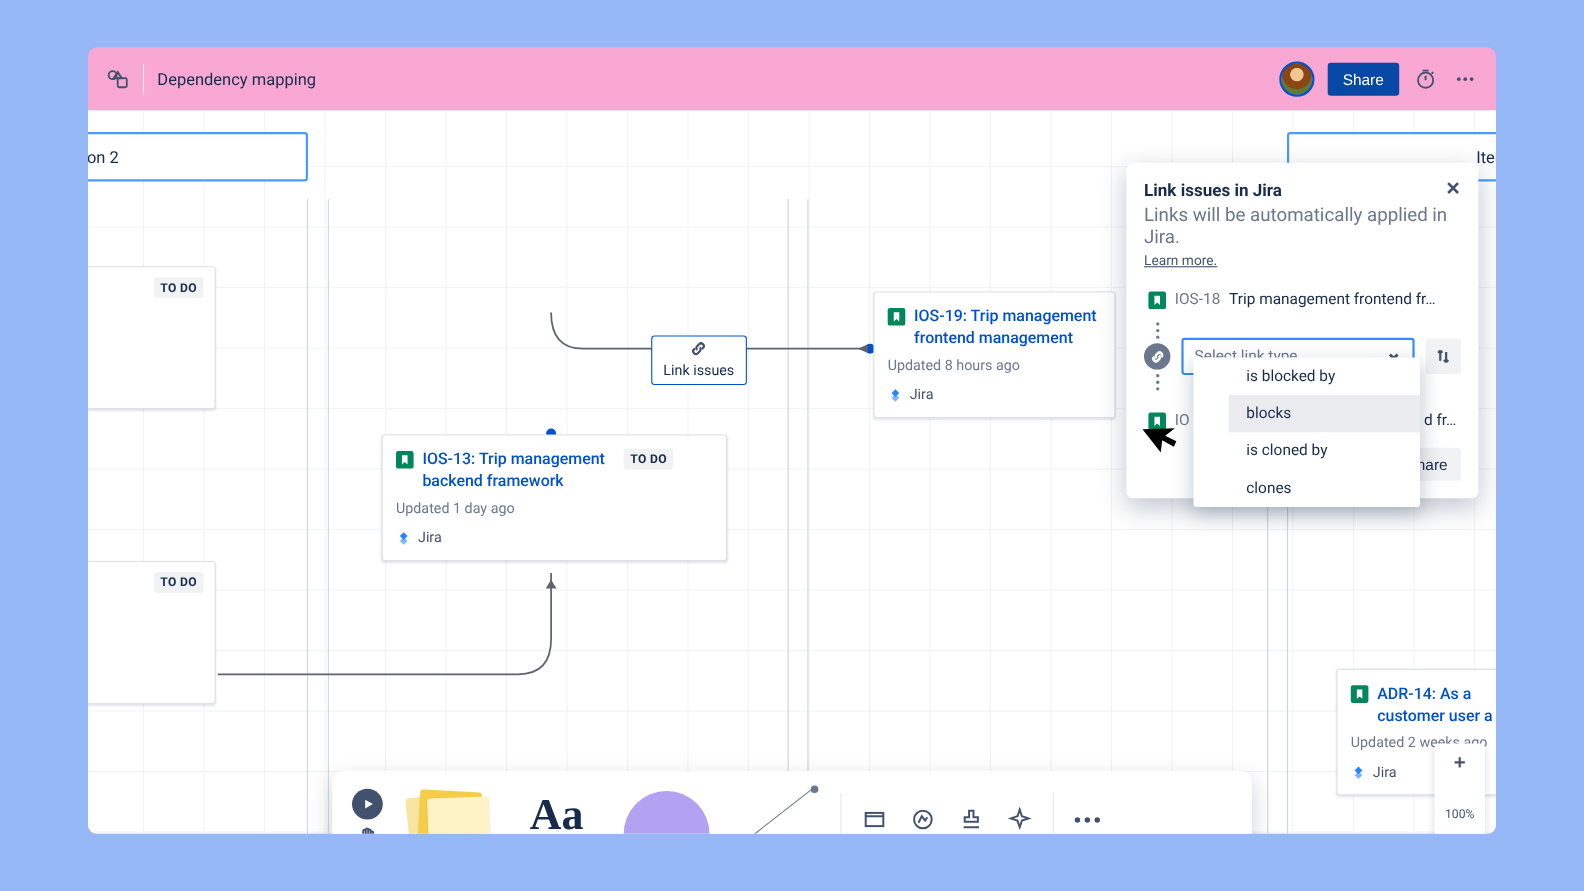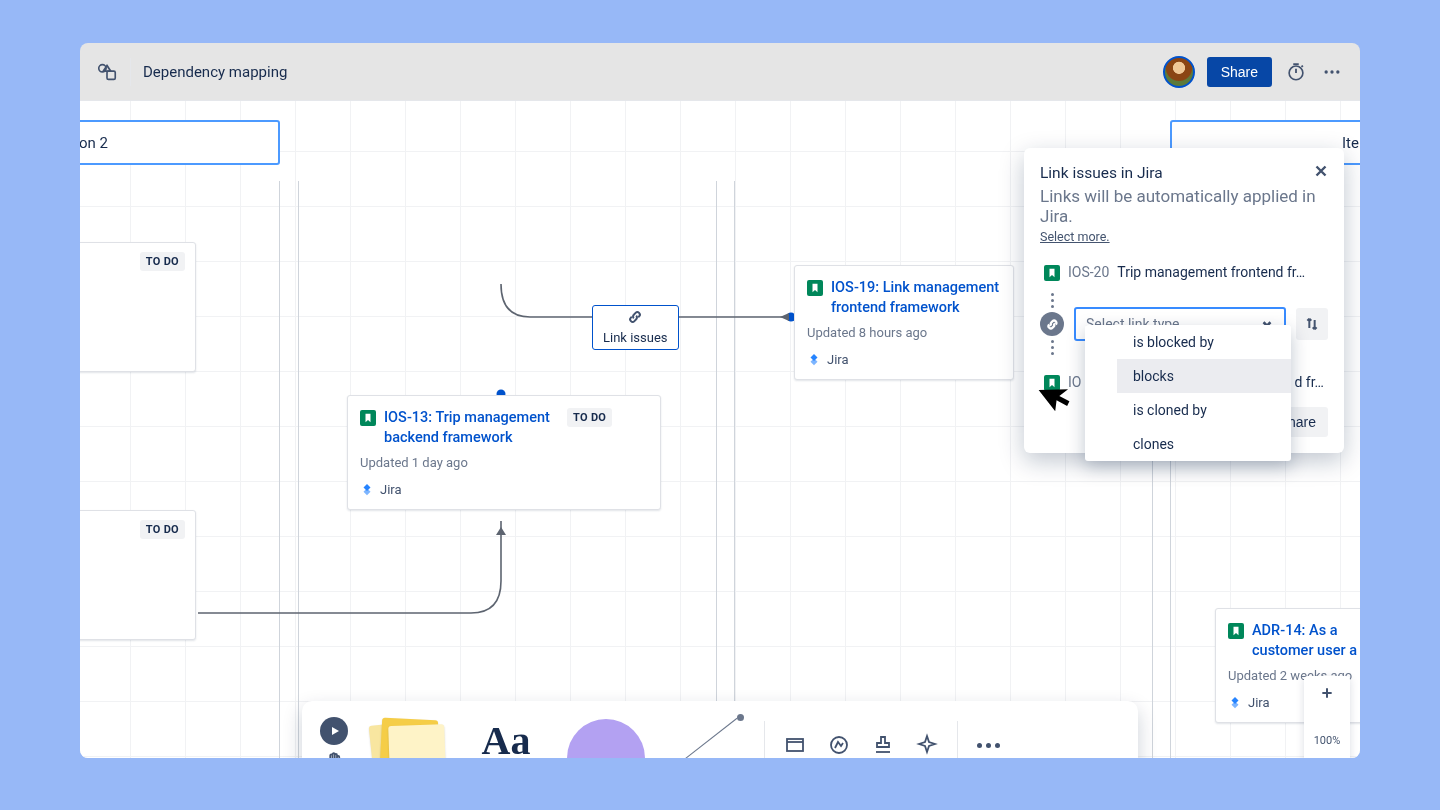--- a/index.html
+++ b/index.html
@@ -10,21 +10,21 @@
   height: 810px;
   overflow: hidden;
   position: relative;
 }
 .app-frame {
   position: absolute;
   left: 80px;
   top: 43px;
   width: 1280px;
   height: 715px;
-  background: #e5e5e5;
+  background: #f9a8d4;
   border-radius: 8px;
   overflow: hidden;
 }
 .topbar {
   height: 58px;
   border-bottom: 1px solid #e5e7eb;
   display: flex;
   align-items: center;
   padding: 0 16px;
 }
@@ -99,21 +99,21 @@
 .link-pill svg { width: 14px; height: 14px; color: #42526E; }
 
 
 .popup {
   position: absolute;
   background: #fff;
   border-radius: 6px;
   box-shadow: 0 8px 24px rgba(9,30,66,0.25);
   padding: 16px;
 }
-.popup-title { font-size: 15.5px; font-weight: 400; color: #172B4D; }
+.popup-title { font-size: 15.5px; font-weight: 700; color: #172B4D; }
 .popup-sub { font-size: 17px; color: #6B778C; margin-top: 4px; }
 .popup-learn { font-size: 12.5px; color: #44546f; text-decoration: underline; display:inline-block; margin-top:2px; cursor:pointer; }
 .popup-close { position: absolute; top: 14px; right: 14px; cursor: pointer; color: #42526E; }
 .issue-chip { display: flex; align-items: center; gap: 8px; padding: 6px 4px; margin-top: 12px; }
 .issue-chip .key { color: #6B778C; font-size: 14px; }
 .issue-chip .summ { color: #172B4D; font-size: 14px; white-space: nowrap; overflow: hidden; text-overflow: ellipsis; }
 .link-row { display: flex; align-items: center; gap: 10px; margin-top: 6px; }
 .link-badge { width: 24px; height: 24px; border-radius: 50%; background: #6B778C; display:flex; align-items:center; justify-content:center; }
 .link-badge svg { width: 13px; height: 13px; color:#fff; }
 .dots-col { display:flex; flex-direction:column; gap:3px; align-items:center; }
@@ -278,21 +278,21 @@
       </div>
     </div>
 
     <div class="card" style="left:714px; top:164px; width:220px;">
       <div class="card-title-row">
         <span class="issue-icon">
             <svg viewBox="0 0 12 12">
               <path d="M3 1 H9 V11 L6 8.5 L3 11 Z" fill="#fff"></path>
             </svg>
           </span>
-        <div class="card-title">IOS-19: Link management frontend framework</div>
+        <div class="card-title">IOS-19: Trip management frontend management</div>
       </div>
       <div class="card-meta">Updated 8 hours ago</div>
       <div class="card-footer">
         <span class="jira-logo"><svg viewBox="0 0 16 16">
               <path d="M8 1 L12 5 L8 9 L4 5 Z" fill="#2684FF"></path>
               <path d="M8 6 L12 10 L8 14 L4 10 Z" fill="#2684FF" opacity=".6"></path>
             </svg></span>
         <span>Jira</span>
       </div>
     </div>
@@ -320,34 +320,34 @@
               <path d="M8 1 L12 5 L8 9 L4 5 Z" fill="#2684FF"></path>
               <path d="M8 6 L12 10 L8 14 L4 10 Z" fill="#2684FF" opacity=".6"></path>
             </svg></span>
         <span>Jira</span>
       </div>
     </div>
 
     <div class="popup" style="left:944px; top:47px; width:320px;">
       <div class="popup-title">Link issues in Jira</div>
       <div class="popup-sub">Links will be automatically applied in Jira.</div>
-      <span class="popup-learn">Select more.</span>
+      <span class="popup-learn">Learn more.</span>
       <span class="popup-close">
         <svg width="18" height="18" viewBox="0 0 24 24" stroke="currentColor" stroke-width="2.4">
             <path d="M6 6 L18 18 M18 6 L6 18"></path>
           </svg>
       </span>
 
       <div class="issue-chip">
         <span class="issue-icon">
             <svg viewBox="0 0 12 12">
               <path d="M3 1 H9 V11 L6 8.5 L3 11 Z" fill="#fff"></path>
             </svg>
           </span>
-        <span class="key">IOS-20</span>
+        <span class="key">IOS-18</span>
         <span class="summ">Trip management frontend fr…</span>
       </div>
 
       <div class="link-row">
         <div style="display:flex; flex-direction:column; align-items:center; gap:4px;">
           <div class="dots-col">
               <span class="d"></span>
               <span class="d"></span>
               <span class="d"></span>
             </div>

